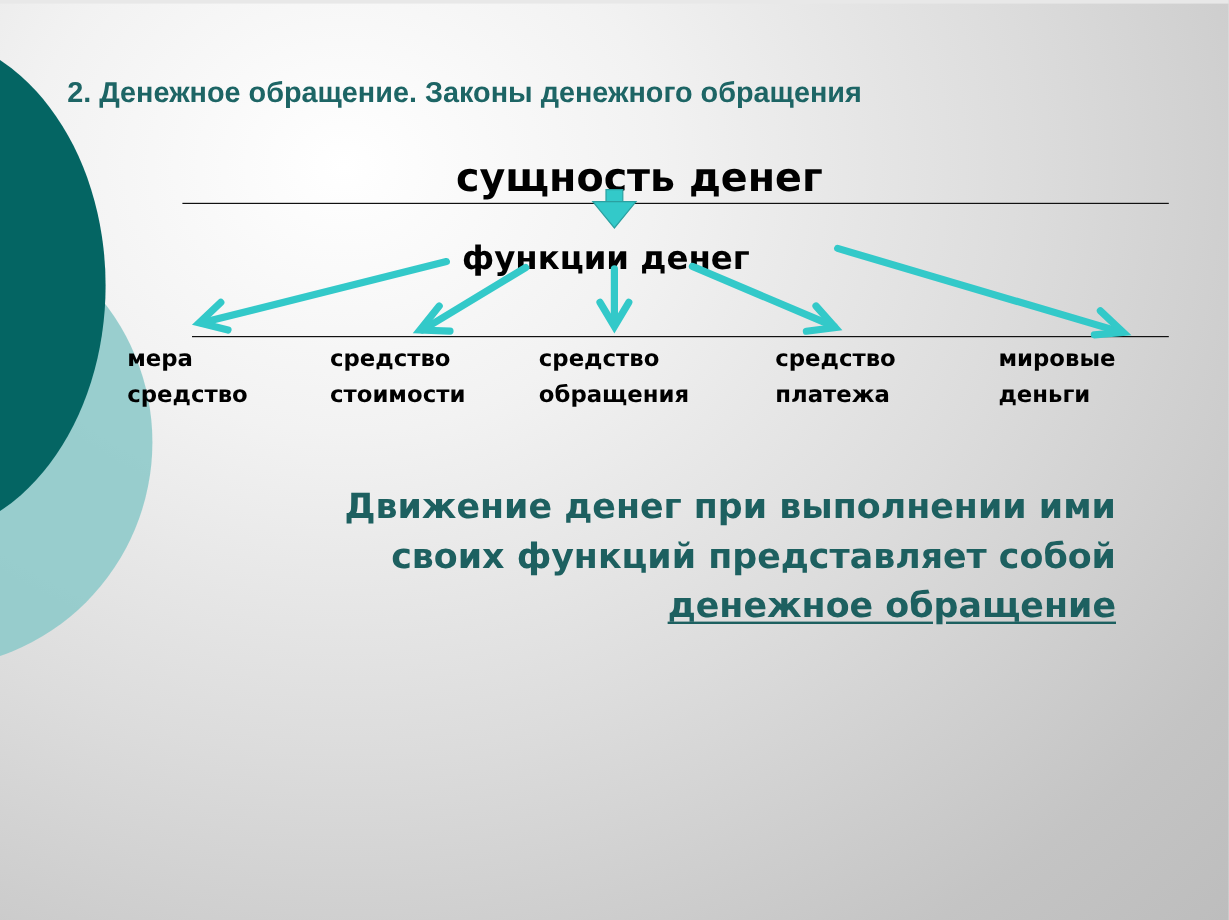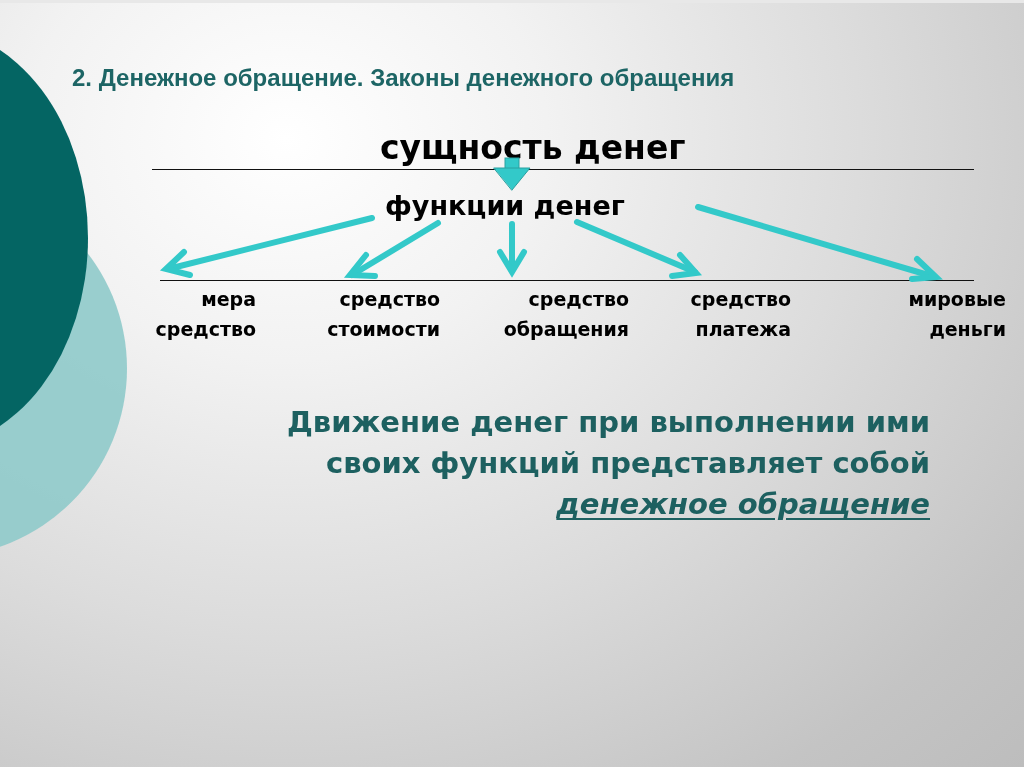--- a/index.html
+++ b/index.html
@@ -7,35 +7,35 @@
          font-family: "DejaVu Sans", sans-serif; }
   .slide { position: absolute; left: 0; top: 0; width: 1024px; height: 767px;
            background: radial-gradient(ellipse at 28% 18%, #ffffff 0%, #f2f2f2 25%, #dcdcdc 55%, #c4c4c4 85%, #bdbdbd 100%);
            overflow: hidden; }
   .frame-top { position: absolute; left: 0; top: 0; width: 1024px; height: 3px; background: #e8e8e8; }
   .circle-light { position: absolute; left: -250px; top: 180px; width: 377px; height: 377px;
                   border-radius: 50%; background: #8fcaca; opacity: 0.9; }
   .circle-dark { position: absolute; left: -230px; top: 28px; width: 318px; height: 420px;
                  border-radius: 50%; background: #046563; }
   .title { position: absolute; left: 56px; top: 64px; font-family: "Liberation Sans", sans-serif;
-           font-weight: bold; font-size: 24px; color: #1d6565; white-space: nowrap; margin-left: 16px; }
+           font-weight: bold; font-size: 24px; color: #1d6565; white-space: nowrap; }
   .node { position: absolute; font-family: "DejaVu Sans", sans-serif; font-weight: bold;
           color: #000; white-space: nowrap; }
   .node-essence { left: 380px; top: 128px; font-size: 33px; }
-  .node-functions { left: 385px; top: 190px; font-size: 27px; }
+  .node-functions { left: 385px; top: 200px; font-size: 27px; }
   .rule { position: absolute; height: 1px; background: #111; }
   .rule-1 { left: 152px; top: 169px; width: 822px; }
   .rule-2 { left: 160px; top: 280px; width: 814px; }
   .fn { position: absolute; top: 284px; font-weight: bold; font-size: 19px; line-height: 30px;
-        color: #000; text-align: right; white-space: nowrap; }
+        color: #000; text-align: left; white-space: nowrap; }
   .fn span { display: block; }
   .summary { position: absolute; left: 130px; top: 402px; width: 800px; text-align: right;
              font-family: "DejaVu Sans", sans-serif; font-weight: bold; font-size: 29px;
              line-height: 41px; color: #1d6060; }
-  .summary .term { font-style: italic; text-decoration: underline; text-underline-offset: 4px; }
+  .summary .term { text-decoration: underline; text-underline-offset: 4px; }
   svg.arrows { position: absolute; left: 0; top: 0; width: 1024px; height: 767px; pointer-events: none; }
 </style>
 </head>
 <body>
 
 <div class="slide">
   <div class="frame-top"></div>
   <div class="circle-light"></div>
   <div class="circle-dark"></div>
 
@@ -90,21 +90,21 @@
     <span>стоимости</span>
   </div>
   <div class="fn" style="left:449px; width:180px;">
     <span>средство</span>
     <span>обращения</span>
   </div>
   <div class="fn" style="left:646px; width:145px;">
     <span>средство</span>
     <span>платежа</span>
   </div>
-  <div class="fn" style="left:856px; width:150px;">
+  <div class="fn" style="left:832px; width:150px;">
     <span>мировые</span>
     <span>деньги</span>
   </div>
 
   <div class="summary">
     <div>Движение денег при выполнении ими</div>
     <div>своих функций представляет собой</div>
     <div><span class="term">денежное обращение</span></div>
   </div>
 </div>

